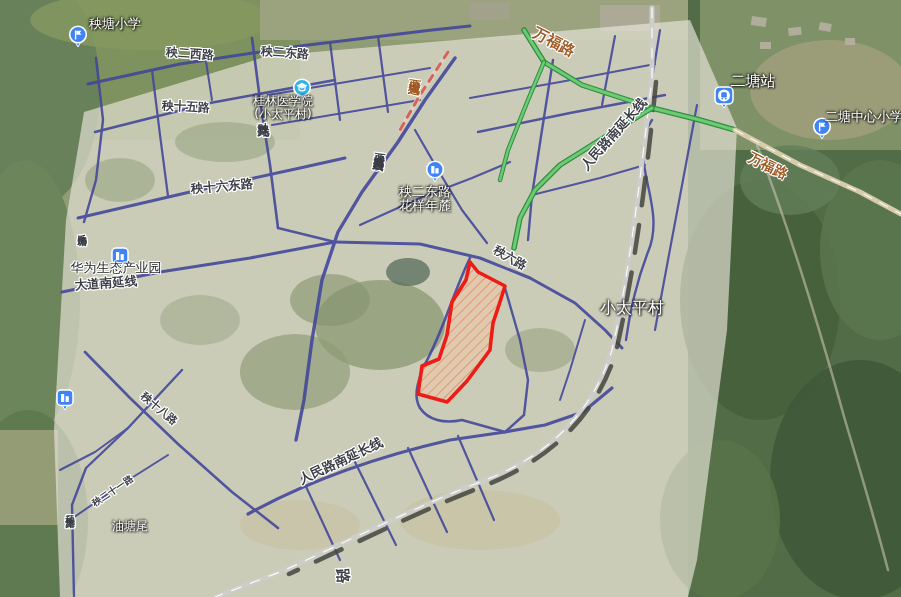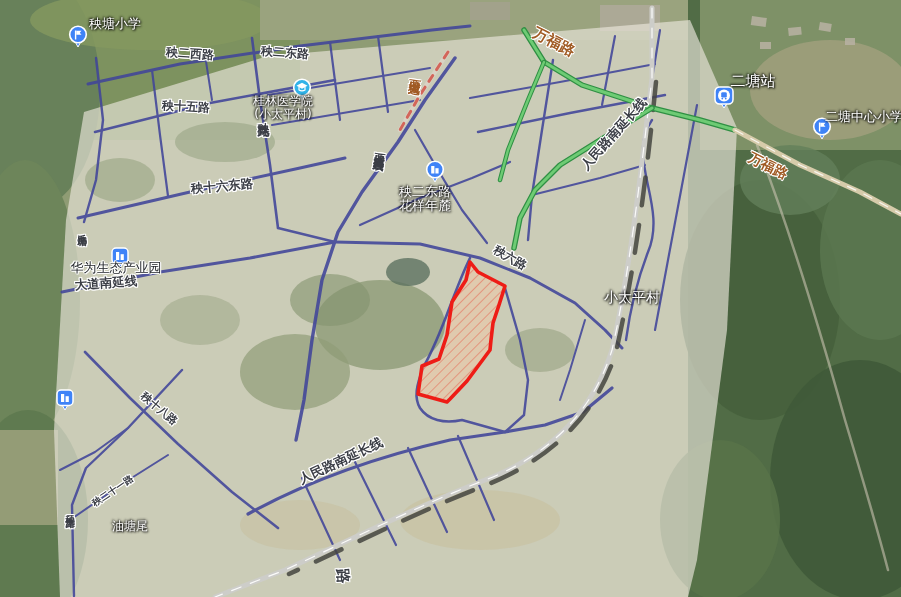--- a/index.html
+++ b/index.html
@@ -162,21 +162,21 @@
 <div class="lbl road vert" style="left:380px;top:148px;--r:8deg;font-size:11px">西城大道南延线</div>
 <div class="lbl orange vert" style="left:416px;top:72px;--r:8deg;font-size:12px">西城大道</div>
 <div class="lbl orange" style="left:554px;top:42px;--r:27deg;font-size:15px">万福路</div>
 <div class="lbl orange" style="left:768px;top:166px;--r:26deg;font-size:14px">万福路</div>
 <div class="lbl road" style="left:159px;top:409px;--r:40deg;font-size:11px">秧十八路</div>
 <div class="lbl road vert" style="left:70px;top:510px;font-size:9.5px">秧二十五路</div>
 <div class="lbl road" style="left:113px;top:491px;--r:-34deg;font-size:9.5px">秧二十一路</div>
 <div class="lbl road vert" style="left:82px;top:228px;font-size:9.5px">毛塘路</div>
 <div class="lbl road" style="left:343px;top:576px;--r:85deg;font-size:15px">路</div>
 
-<div class="lbl white" style="left:632px;top:298px;font-size:14px">小太平村</div>
+<div class="lbl white" style="left:632px;top:308px;font-size:16px">小太平村</div>
 <div class="lbl white" style="left:130px;top:527px;font-size:12px">油塘尾</div>
 
 <div class="marker" style="left:68px;top:25px">
   <svg width="20" height="24" viewBox="0 0 20 24">
     <path d="M10 22 L6.5 15.5 L13.5 15.5 Z" fill="#3f83f7" stroke="#fff" stroke-width="1"></path>
     <circle cx="10" cy="9.5" r="8.3" fill="#3f83f7" stroke="#fff" stroke-width="1.6"></circle>
     <path d="M7.6 5.5 v9" stroke="#fff" stroke-width="1.4"></path>
     <path d="M8.3 5.8 h5.2 l-1.7 2 1.7 2 h-5.2 Z" fill="#fff"></path>
   </svg>
 </div>

